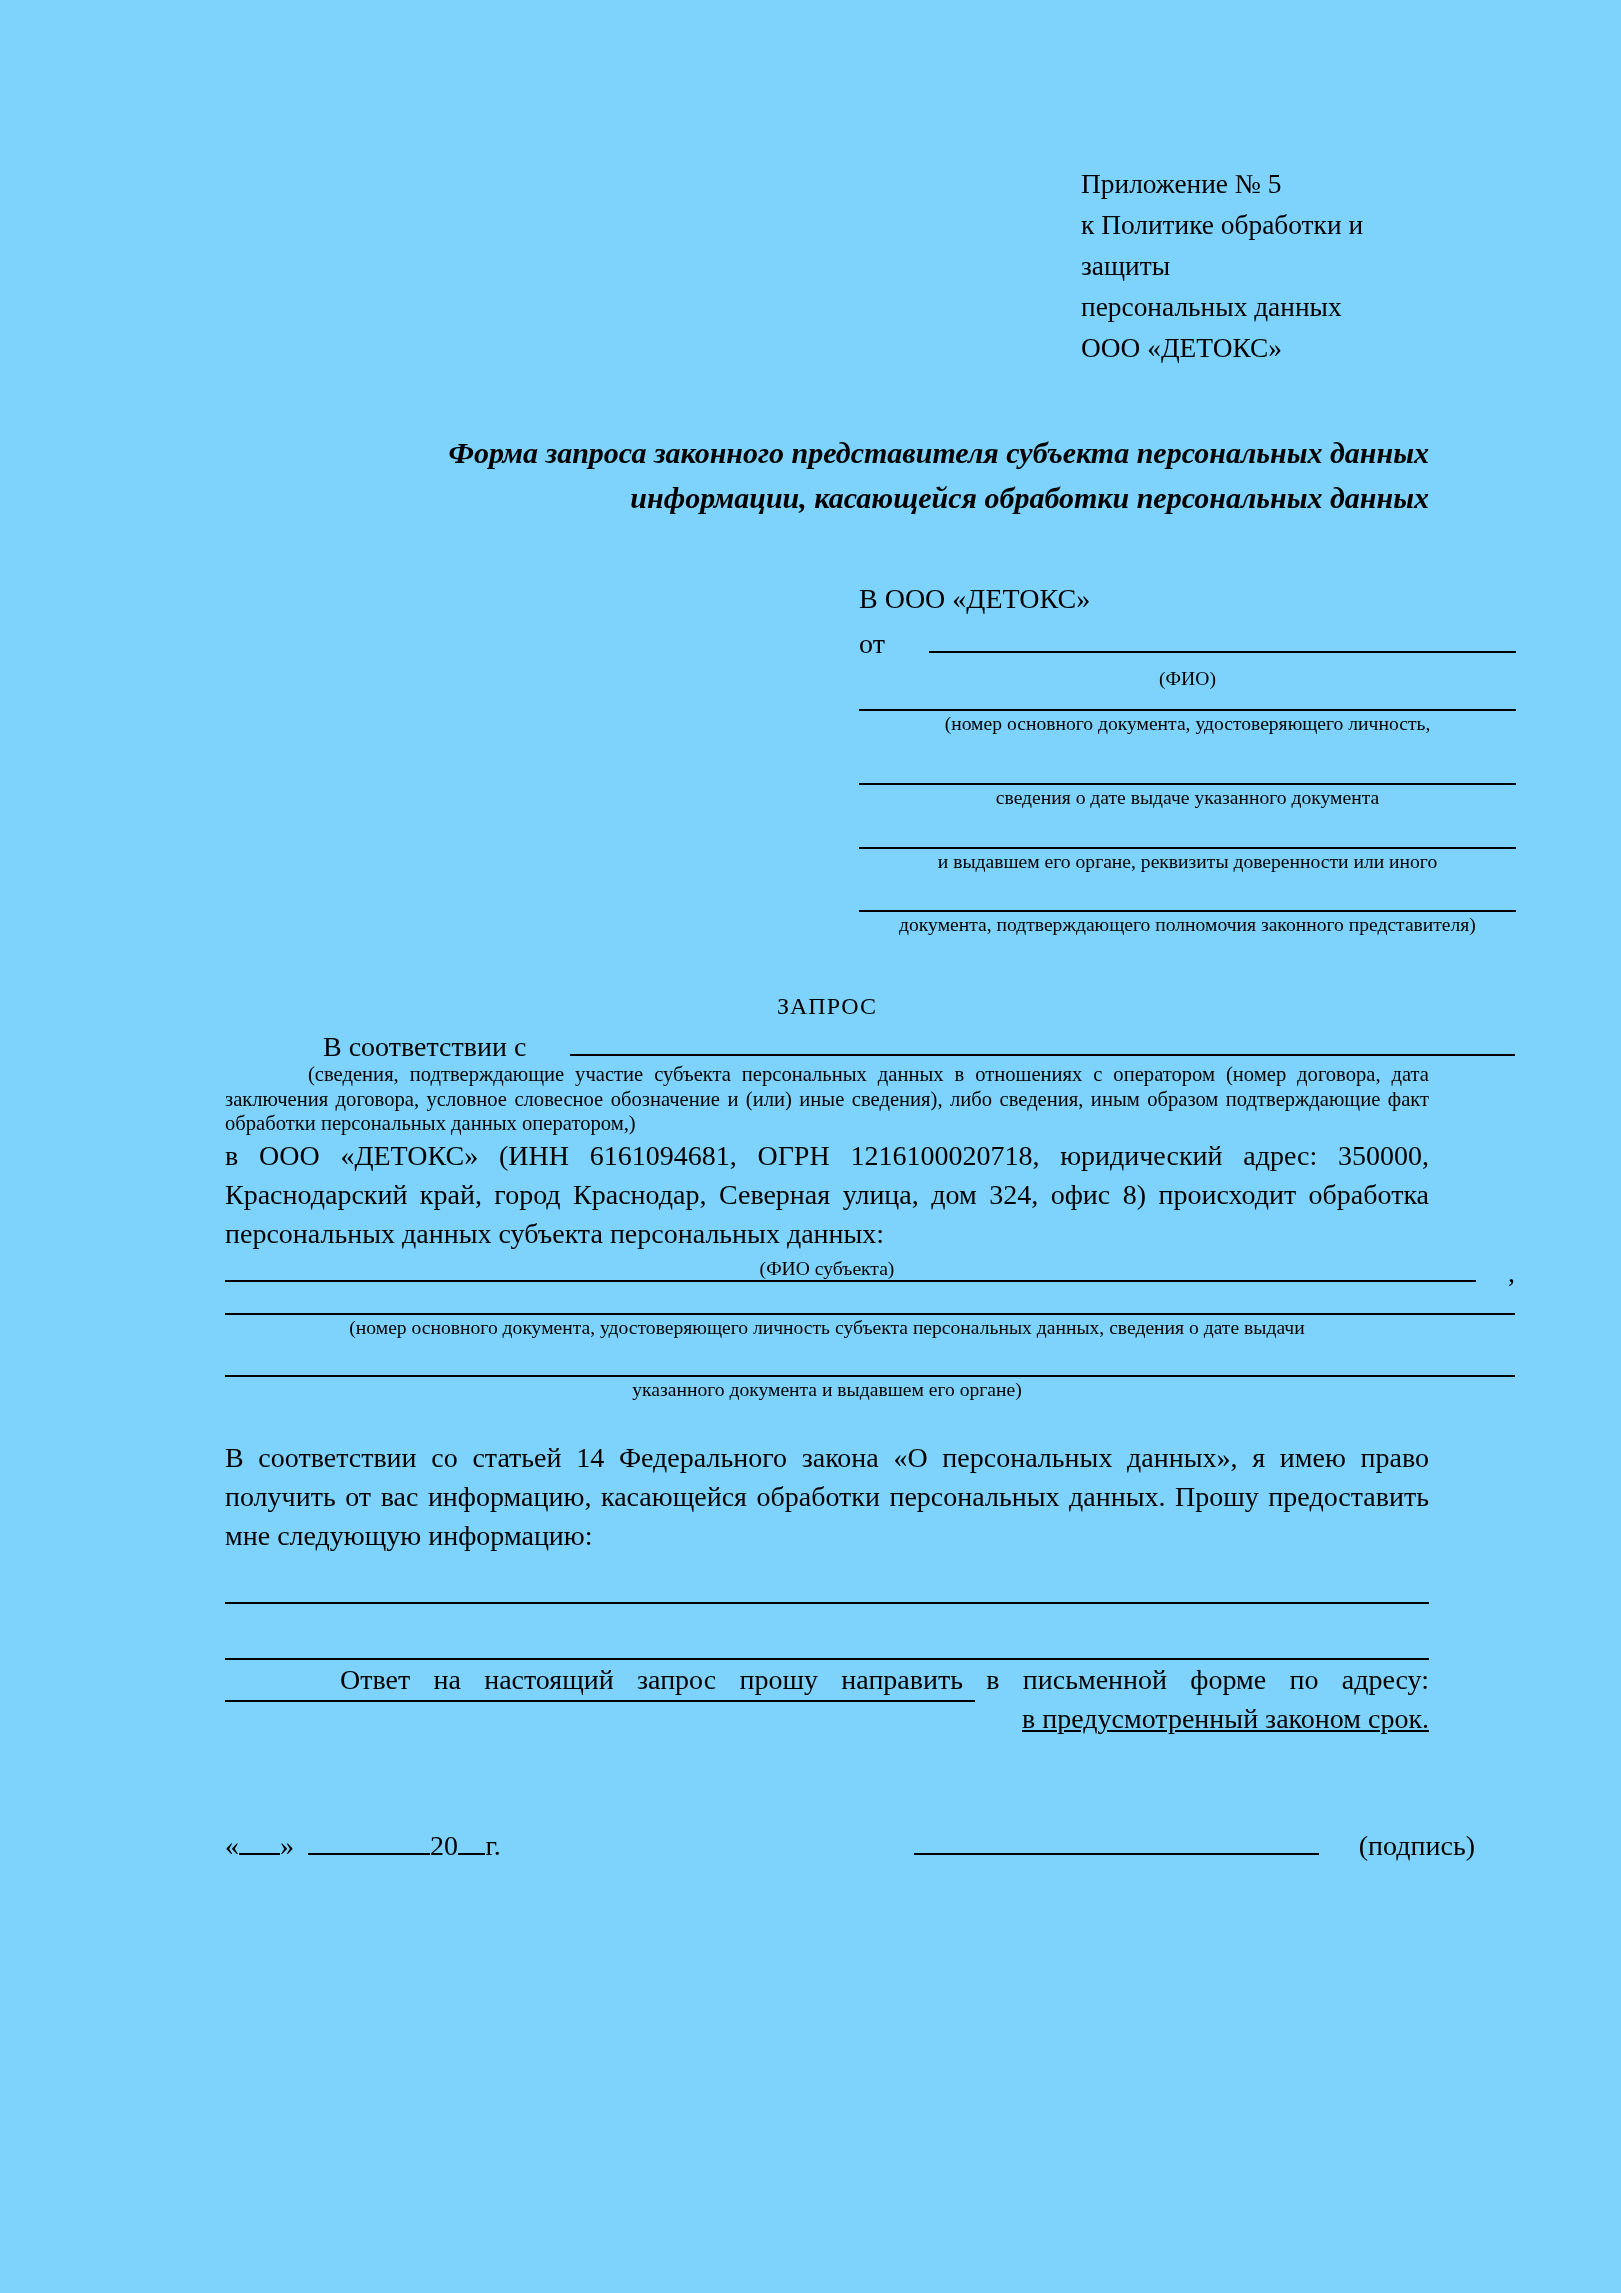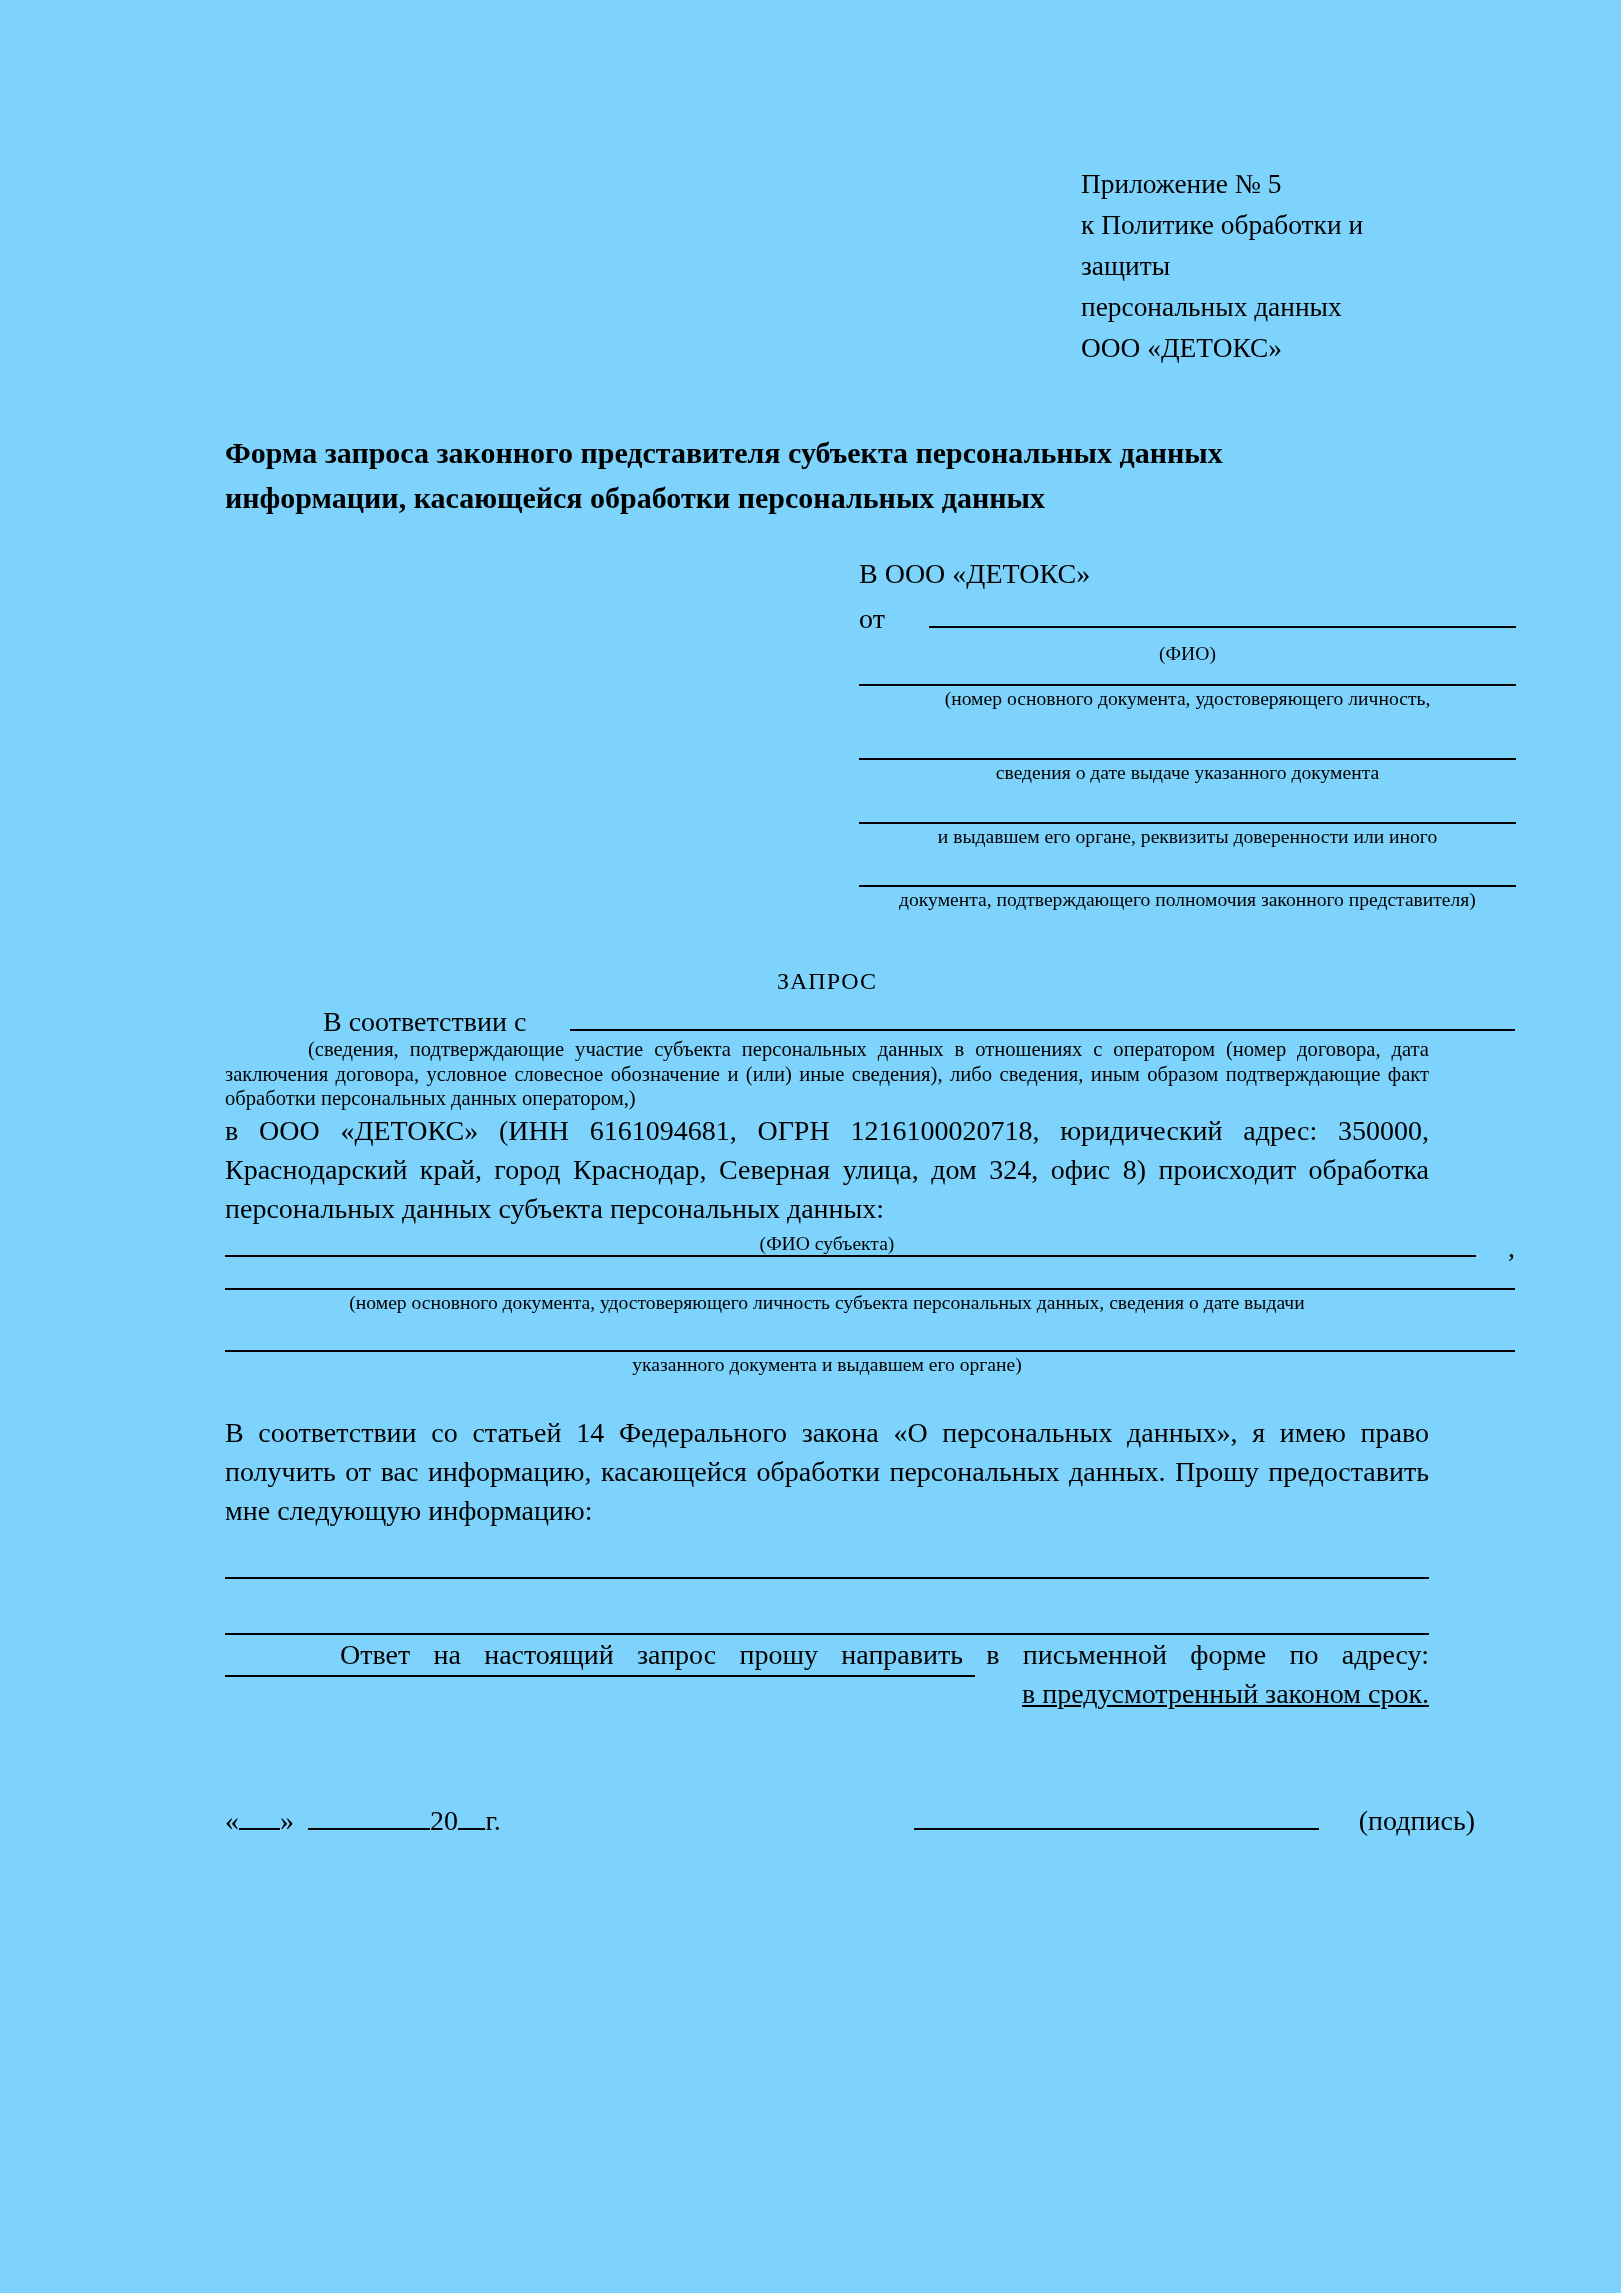--- a/index.html
+++ b/index.html
@@ -6,23 +6,23 @@
   .page{
     width:1621px;height:2294px;background:#7dd3fc;margin:0 auto;
     position:relative;overflow:hidden;color:#000;
     font-family:"Liberation Serif","DejaVu Serif",serif;
     font-size:28px;line-height:39px;
   }
   .content{margin-left:225px;width:1204px;}
   
   .appendix{margin-top:164px;margin-left:856px;font-size:27.4px;line-height:41px;}
   
-  .doc-title{margin-top:61px;text-align:left;font-weight:bold;font-size:30px;line-height:45px;}
+  .doc-title{margin-top:61px;text-align:right;font-weight:bold;font-size:30px;line-height:45px;font-style:italic;}
   
-  .addressee{margin-top:31px;margin-left:634px;width:657px;}
+  .addressee{margin-top:56px;margin-left:634px;width:657px;}
   .addr-line{line-height:45px;}
   .flexrow{display:flex;align-items:baseline;gap:32px;}
   .fill{flex:1;border-bottom:2.9px solid #000;}
   .caption{font-size:19.6px;line-height:25.5px;text-align:center;}
   .rule{border-bottom:2.9px solid #000;}
   .h18{height:17.6px}.h47{height:46px}.h38{height:37px}.h36{height:35px}.h32{height:31px}.h48{height:47px}.h55{height:54px}
   
   .req-heading{margin-top:49px;text-align:center;font-size:24px;line-height:41px;letter-spacing:1px;}
   
   .overhang{margin-right:-86px;}

